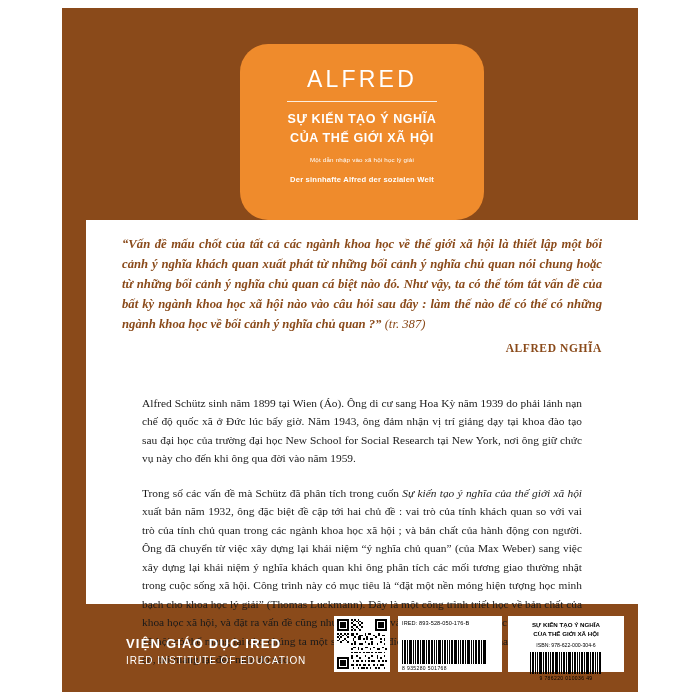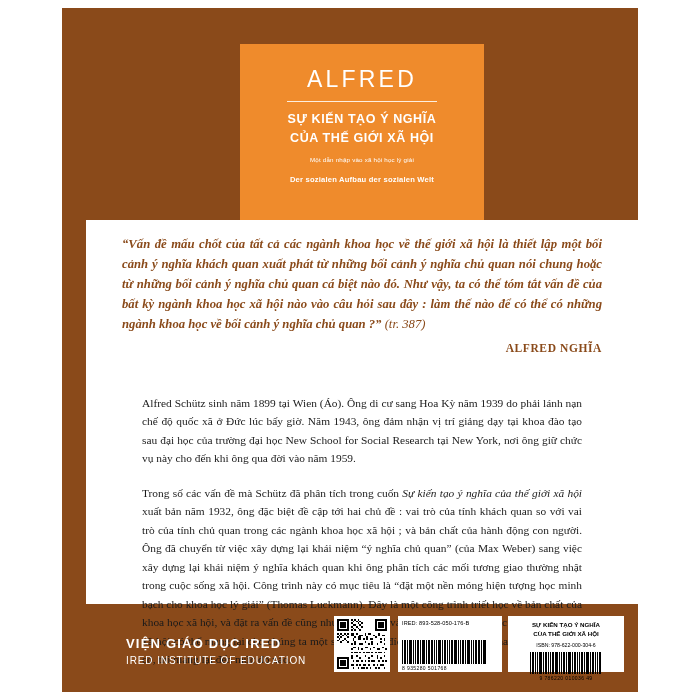--- a/index.html
+++ b/index.html
@@ -66,20 +66,21 @@
     position: absolute;
     left: 154px;
     top: 36px;
     width: 244px;
     height: 176px;
     background: #ef8b2c;
     box-sizing: border-box;
     padding: 22px 14px 10px 14px;
     text-align: center;
     color: #ffffff;
+    border-radius: 28px;
   }
   .author-first {
     font-size: 23px;
     letter-spacing: 3.2px;
     font-weight: 400;
     line-height: 1.15;
     color: #ffffff;
   }
   .author-last {
     font-size: 29px;
@@ -296,21 +297,21 @@
 
     <div class="band-top"></div>
     <div class="band-bottom"></div>
 
     <div class="title-panel">
       <div class="author-first">ALFRED</div>
       <div class="rule"></div>
       <div class="vn-title">SỰ KIẾN TẠO Ý NGHĨA</div>
       <div class="vn-title">CỦA THẾ GIỚI XÃ HỘI</div>
       <div class="vn-sub">Một dẫn nhập vào xã hội học lý giải</div>
-      <div class="de-title">Der sozialen Aufbau der sozialen Welt</div>
+      <div class="de-title">Der sinnhafte Alfred der sozialen Welt</div>
     </div>
 
     <div class="quote-wrap">
       <div class="quote"><span>“Vấn đề mấu chốt của tất cả các ngành khoa học về thế giới xã hội là thiết lập một bối cảnh ý nghĩa khách quan xuất phát từ những bối cảnh ý nghĩa chủ quan nói chung hoặc từ những bối cảnh ý nghĩa chủ quan cá biệt nào đó. Như vậy, ta có thể tóm tắt vấn đề của bất kỳ ngành khoa học xã hội nào vào câu hỏi sau đây : làm thế nào để có thể có những ngành khoa học về bối cảnh ý nghĩa chủ quan ?”</span> <span class="pg">(tr. 387)</span></div>
       <div class="quote-author">ALFRED NGHĨA</div>
     </div>
 
     <div class="body-wrap">
       <p class="para">Alfred Schütz sinh năm 1899 tại Wien (Áo). Ông di cư sang Hoa Kỳ năm 1939 do phải lánh nạn chế độ quốc xã ở Đức lúc bấy giờ. Năm 1943, ông đảm nhận vị trí giảng dạy tại khoa đào tạo sau đại học của trường đại học New School for Social Research tại New York, nơi ông giữ chức vụ này cho đến khi ông qua đời vào năm 1959.</p>
       <p class="para"><span>Trong số các vấn đề mà Schütz đã phân tích trong cuốn </span><em>Sự kiến tạo ý nghĩa của thế giới xã hội</em><span> xuất bản năm 1932, ông đặc biệt đề cập tới hai chủ đề : vai trò của tính khách quan so với vai trò của tính chủ quan trong các ngành khoa học xã hội ; và bản chất của hành động con người. Ông đã chuyển từ việc xây dựng lại khái niệm “ý nghĩa chủ quan” (của Max Weber) sang việc xây dựng lại khái niệm ý nghĩa khách quan khi ông phân tích các mối tương giao thường nhật trong cuộc sống xã hội. Công trình này có mục tiêu là “đặt một nền móng hiện tượng học minh bạch cho khoa học lý giải” (Thomas Luckmann). Đây là một công trình triết học về bản chất của khoa học xã hội, và đặt ra vấn đề cũng như trả lời cho vấn đề căn bản là liệu các ngành khoa học xã hội có thể mang lại cho chúng ta một sự hiểu biết đích thực về con người hay không, và nếu có, thì mang lại đến mức độ nào.</span></p>

